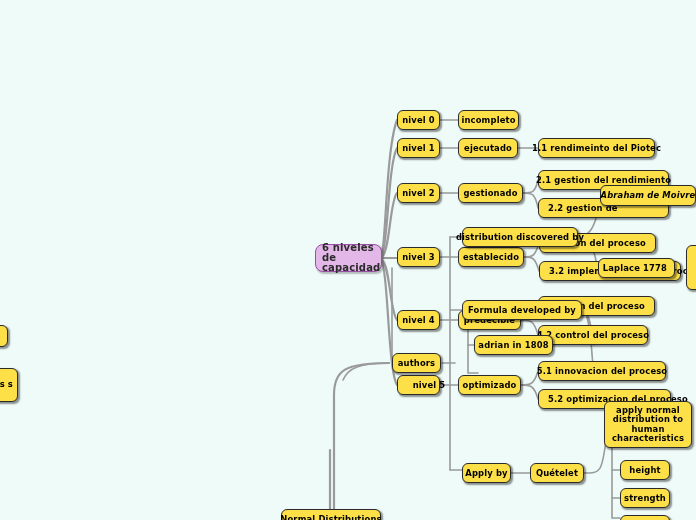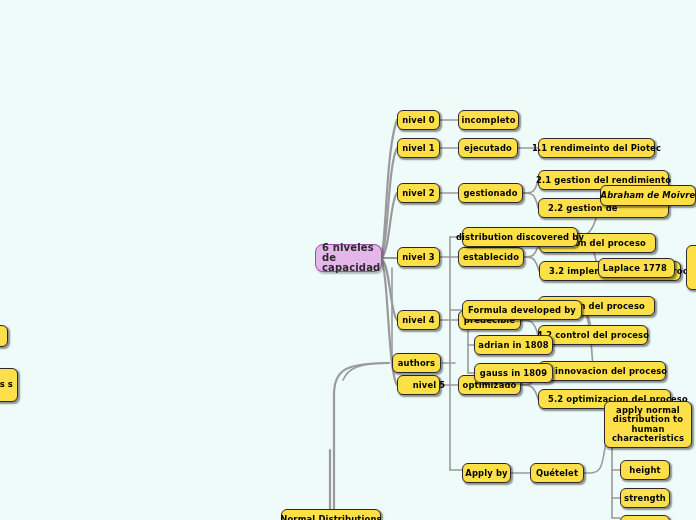--- a/index.html
+++ b/index.html
@@ -236,23 +236,20 @@
   </div>
 
   <div class="node float" style="left:462px; top:300px; width:120px; height:20px;">
     <span>Formula developed by</span>
   </div>
 
   <div class="node float" style="left:474px; top:335px; width:79px; height:20px;">
     <span>adrian in 1808</span>
   </div>
 
-  <div class="node float" style="left:474px; top:363px; width:79px; height:20px;">
-    <span>gauss in 1809</span>
-  </div>
 
   <div class="node" style="left:462px; top:463px; width:49px; height:20px;">
     <span>Apply by</span>
   </div>
 
   <div class="node" style="left:530px; top:463px; width:54px; height:20px;">
     <span>Quételet</span>
   </div>
 
   <div class="node wrap float" style="left:604px; top:401px; width:88px; height:47px; line-height:9.5px;">

